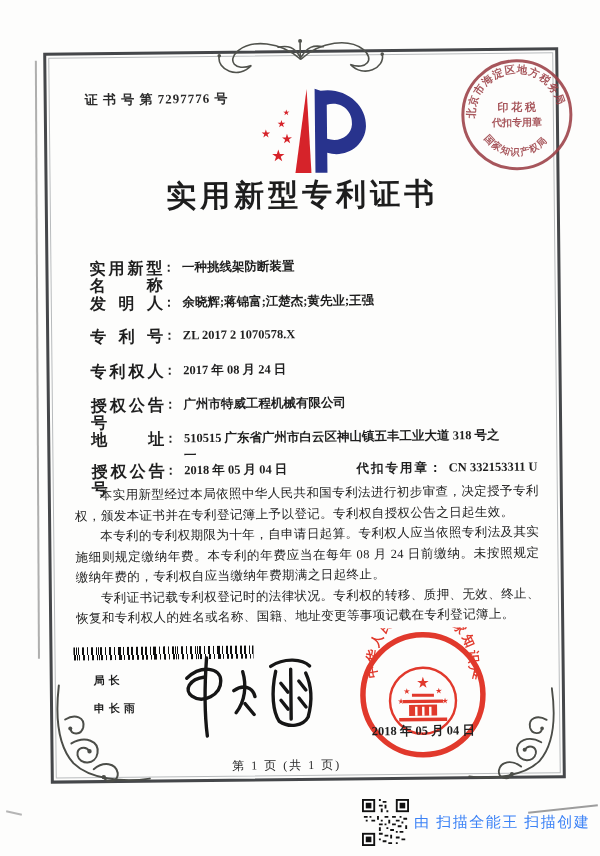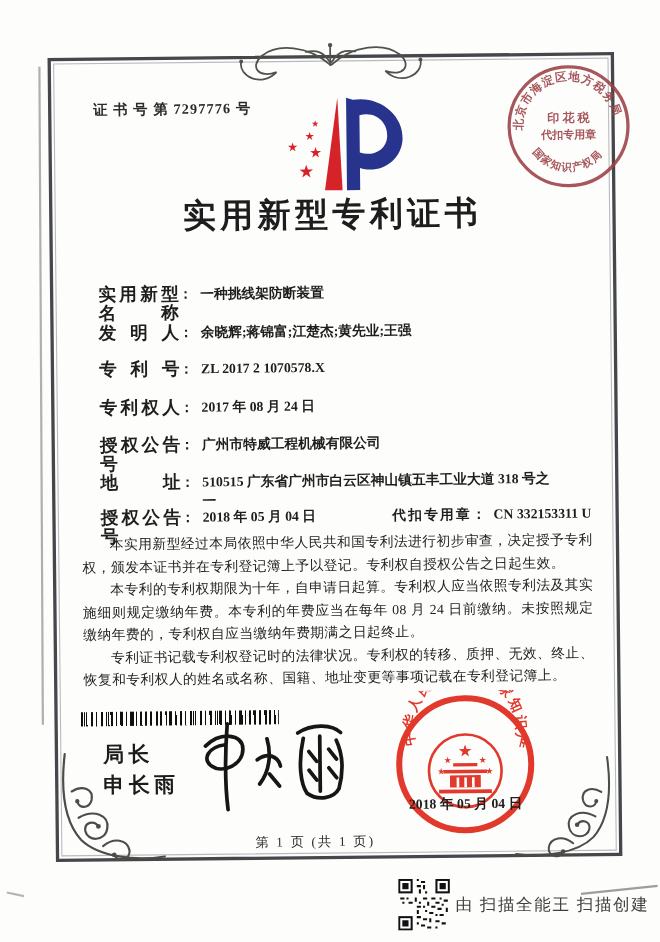--- a/index.html
+++ b/index.html
@@ -23,25 +23,25 @@
   .fcolon{display:inline-block;vertical-align:top;}
   .fvalue{display:inline-block;margin-left:4px;vertical-align:top;}
   .fvalue-wrap{width:322px;}
   .paras{left:24px;top:430px;width:464px;font-size:12.5px;line-height:20.5px;color:#232323;letter-spacing:.4px;}
   .paras p{margin:0;text-indent:2em;text-align:justify;}
   .barcode{left:21px;top:592px;width:180px;height:13px;
     background-image:
       repeating-linear-gradient(90deg,#101010 0 2px,transparent 2px 5px,#101010 5px 6px,transparent 6px 9px),
       repeating-linear-gradient(90deg,transparent 0 3px,#101010 3px 4px,transparent 4px 11px);
   }
-  .signer{left:41px;font-size:19px;font-weight:700;letter-spacing:4px;color:#1c1c1c;}
+  .signer{left:41px;font-size:11px;font-weight:700;letter-spacing:4px;color:#1c1c1c;}
   .seal-date{left:313px;top:671px;width:114px;text-align:center;font-size:12.5px;font-weight:700;color:#1f1f1f;letter-spacing:0px;}
   .page-no{left:148px;top:704px;width:170px;text-align:center;font-size:12px;letter-spacing:2px;color:#2a2a2a;}
   .shadow-line{left:37px;top:58px;width:2.4px;height:598px;background:rgba(80,80,80,.45);transform:rotate(.3deg);}
-  .scan-credit{left:414px;top:813px;font-size:15px;font-weight:500;letter-spacing:1.5px;color:#404040;
+  .scan-credit{left:414px;top:813px;font-size:15px;font-weight:500;letter-spacing:1.5px;color:#3b82f6;
     font-family:"Liberation Sans","DejaVu Sans",sans-serif;}
   .mark-right{left:528px;top:808px;width:70px;height:2px;background:#9d9d9d;transform:rotate(-6deg);}
   .mark-left{left:6px;top:812px;width:16px;height:2px;background:#b5b5b5;transform:rotate(12deg);}
   svg text{font-family:"Liberation Serif","DejaVu Serif",serif;}
 </style>
 </head>
 <body>
 
 <div class="paper">
   <div class="abs shadow-line"></div>

